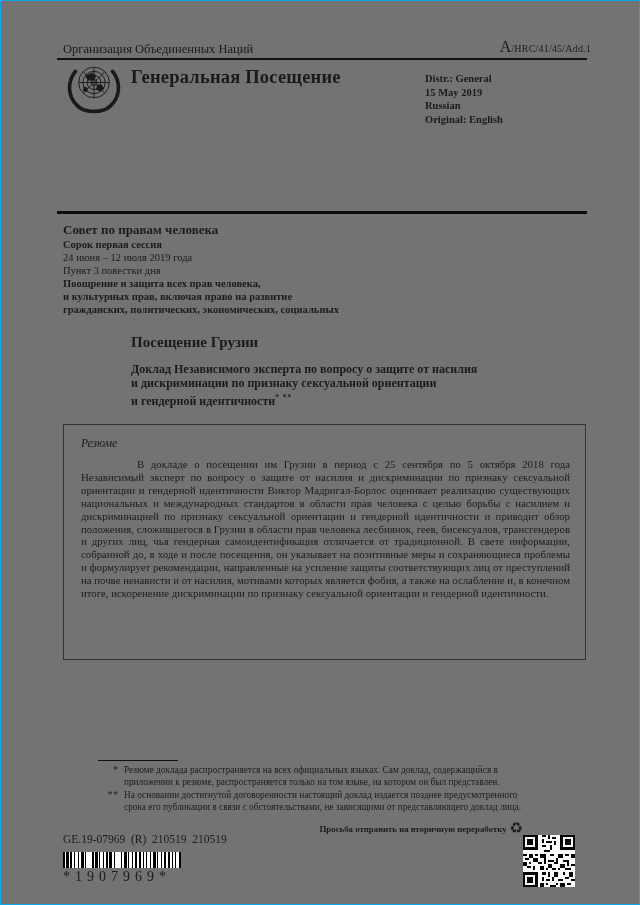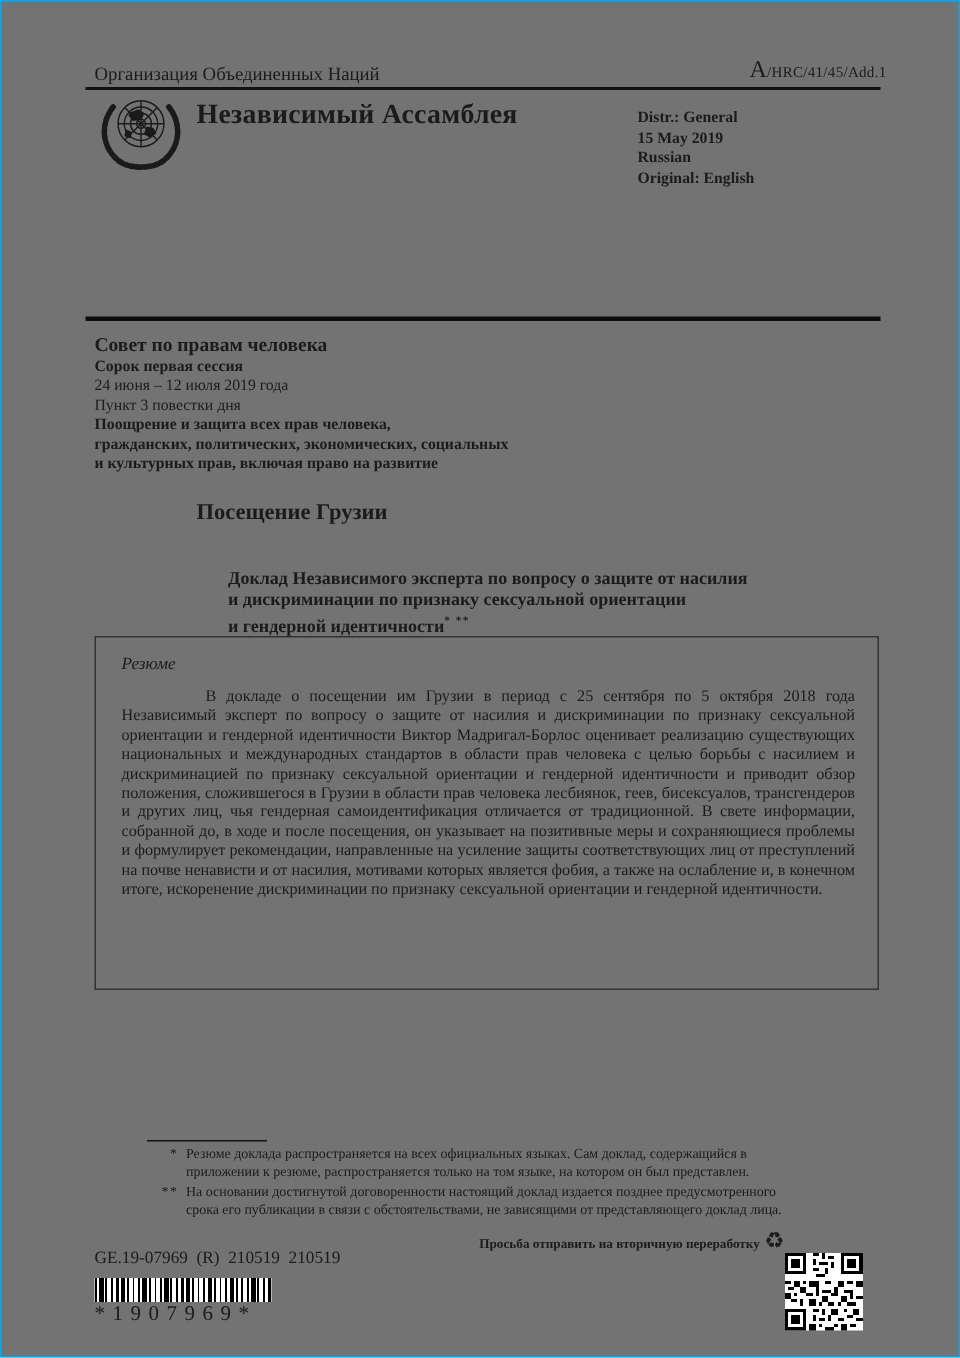--- a/index.html
+++ b/index.html
@@ -18,21 +18,21 @@
   .emblem{left:62px;top:62px;}
   .assembly-title{left:130px;top:66px;font-size:18.5px;font-weight:bold;letter-spacing:.2px;}
   .distr-block{left:424px;top:71px;font-size:10.5px;line-height:13.6px;font-weight:bold;}
   .thick-rule{left:56px;top:210px;width:530px;height:3px;background:#0c0c0c;}
   
   .session-block{left:62px;top:220px;font-size:10.5px;line-height:13px;}
   .council-heading{font-size:13px;font-weight:bold;line-height:17px;}
   .b{font-weight:bold;}
   
   .report-title{left:130px;top:333px;font-size:15px;font-weight:bold;}
-  .report-subtitle{left:130px;top:378px;font-size:12px;font-weight:bold;line-height:13.9px;margin-left:21px;}
+  .report-subtitle{left:130px;top:362px;font-size:12px;font-weight:bold;line-height:13.9px;}
   .report-subtitle sup{font-size:7.5px;letter-spacing:1px;}
   
   .summary-box{
     left:62px;top:423px;width:521px;height:234px;
     border:1.5px solid #333;
   }
   .summary-heading{position:absolute;left:17px;top:12px;font-size:11.5px;font-style:italic;}
   .summary-body{
     position:absolute;left:17px;top:33px;width:489px;
     font-size:10.8px;line-height:12.9px;text-align:justify;text-indent:56px;margin:0;
@@ -77,39 +77,39 @@
         <path d="M21,25 l4.5,2 -1,4.5 -4.5,-1.5 z"></path>
       </g>
       <g fill="none" stroke="#1a1a1a" stroke-width="4" stroke-dasharray="2.6 1.7" stroke-linecap="round">
         <path d="M12,9 C2.5,21 3.5,38 16.5,48"></path>
         <path d="M52,9 C61.5,21 60.5,38 47.5,48"></path>
         <path d="M16.5,48 C24,53.5 40,53.5 47.5,48"></path>
       </g>
     </svg>
   </div>
 
-  <div class="abs assembly-title">Независимый Ассамблея</div>
+  <div class="abs assembly-title">Генеральная Посещение</div>
 
   <div class="abs distr-block">
     <div>Distr.: General</div>
     <div>15 May 2019</div>
     <div>Russian</div>
     <div>Original: English</div>
   </div>
 
   <div class="abs thick-rule"></div>
 
   <div class="abs session-block">
     <div class="council-heading">Совет по правам человека</div>
     <div class="b">Сорок первая сессия</div>
     <div>24 июня – 12 июля 2019 года</div>
     <div>Пункт 3 повестки дня</div>
     <div class="b">Поощрение и защита всех прав человека,</div>
+    <div class="b">и культурных прав, включая право на развитие</div>
     <div class="b">гражданских, политических, экономических, социальных</div>
-    <div class="b">и культурных прав, включая право на развитие</div>
   </div>
 
   <div class="abs report-title">Посещение Грузии</div>
   <div class="abs report-subtitle">
     <span>Доклад Независимого эксперта по вопросу о защите от насилия</span><br>
     <span>и дискриминации по признаку сексуальной ориентации</span><br>
     <span>и гендерной идентичности</span><sup>* **</sup>
   </div>
 
   <div class="abs summary-box">

